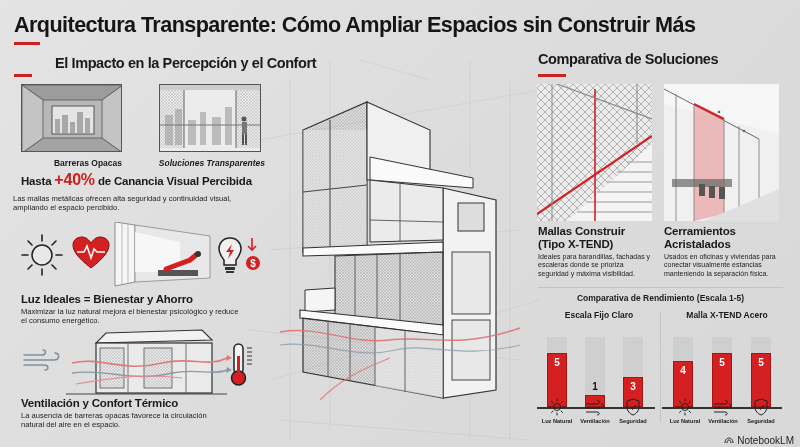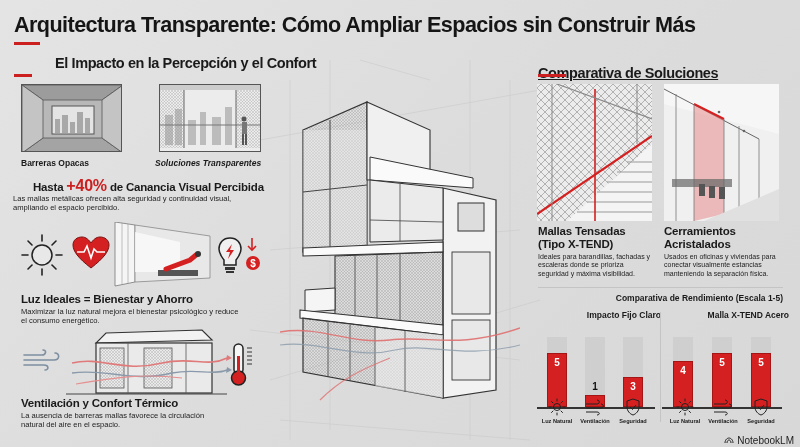--- a/index.html
+++ b/index.html
@@ -11,26 +11,26 @@
     position: relative;
   }
   .abs { position: absolute; }
   .title {
     left: 14px; top: 12px; font-size: 22.5px; font-weight: bold;
     letter-spacing: -0.6px; color: #151515; white-space: nowrap;
     transform: scaleX(0.96); transform-origin: left;
   }
   .red-bar { background: #cc1f1f; height: 3px; }
   .section-h { font-size: 14.5px; font-weight: bold; letter-spacing: -0.4px; white-space: nowrap; }
-  .caption { font-size: 8.5px; font-weight: bold; text-align: left; white-space: nowrap; }
+  .caption { font-size: 8.5px; font-weight: bold; text-align: right; white-space: nowrap; }
   .h-sub { font-size: 11.5px; font-weight: bold; letter-spacing: -0.2px; white-space: nowrap; }
   .body-t { font-size: 7.6px; line-height: 9px; color: #222; }
   .pct { color: #cc1f1f; font-size: 16px; }
   .img-frame { border: 1.5px solid #555; background: #eee; overflow: hidden; }
-  .chart-title { font-size: 8.5px; font-weight: bold; text-align: right; white-space: nowrap; }
+  .chart-title { font-size: 8.5px; font-weight: bold; text-align: center; white-space: nowrap; }
   .bar-bg { background: #cfcfcf; position: absolute; bottom: 0; width: 20px; height: 70px; }
   .bar-fg { background: #d42020; position: absolute; bottom: 0; width: 20px; border: 1px solid #a51515; }
   .bar-val { position: absolute; color: #fff; font-size: 10px; font-weight: bold; width: 20px; text-align: center; }
   .bar-val.dark { color: #111; }
   .axis { position: absolute; height: 1.5px; background: #333; }
   .cat-label { position: absolute; font-size: 5.6px; font-weight: bold; text-align: center; width: 40px; white-space: nowrap; }
   .footer { font-size: 10px; color: #222; white-space: nowrap; }
 </style>
 </head>
 <body>
@@ -96,21 +96,21 @@
       <rect x="85" y="49" width="2" height="11" fill="#555"></rect>
     <defs>
         <pattern id="mesh" width="3" height="3" patternUnits="userSpaceOnUse">
           <path d="M0,0 L3,3 M3,0 L0,3" stroke="#999" stroke-width="0.4"></path>
         </pattern>
       </defs>
   </svg>
 </div>
 <div class="abs caption" style="left:155px;top:158px;width:110px;font-style:italic;">Soluciones Transparentes</div>
 
-<div class="abs h-sub" style="left:21px;top:177px;margin-left:12px;">
+<div class="abs h-sub" style="left:21px;top:171px;">
   <span>Hasta</span>
   <span class="pct">+40%</span>
   <span>de Canancia Visual Percibida</span>
 </div>
 <div class="abs body-t" style="left:13px;top:194px;width:245px;">Las mallas metálicas ofrecen alta seguridad y continuidad visual, ampliando el espacio percibido.</div>
 
 <svg class="abs" style="left:20px;top:233px;" width="44" height="44">
   <circle cx="22" cy="22" r="10" fill="#e8e8e8" stroke="#222" stroke-width="1.5"></circle>
   <g stroke="#222" stroke-width="1.6" stroke-linecap="round">
     <line x1="22" y1="2" x2="22" y2="8"></line>
@@ -184,21 +184,21 @@
   <g stroke="#333" stroke-width="1">
       <line x1="18" y1="6" x2="23" y2="6"></line>
       <line x1="18" y1="10" x2="23" y2="10"></line>
       <line x1="18" y1="14" x2="23" y2="14"></line>
       <line x1="18" y1="18" x2="23" y2="18"></line>
       <line x1="18" y1="22" x2="23" y2="22"></line>
     </g>
 </svg>
 
 <div class="abs h-sub" style="left:21px;top:397px;">Ventilación y Confort Térmico</div>
-<div class="abs body-t" style="left:21px;top:411px;width:200px;">La ausencia de barreras mallas favorece la circulación natural del aire en el espacio.</div>
+<div class="abs body-t" style="left:21px;top:411px;width:200px;">La ausencia de barreras opacas favorece la circulación natural del aire en el espacio.</div>
 
 <svg class="abs" style="left:280px;top:60px;" width="240" height="387">
   <defs>
     <pattern id="bmesh" width="3" height="3" patternUnits="userSpaceOnUse">
         <path d="M0,0 L3,3 M3,0 L0,3" stroke="#999" stroke-width="0.35"></path>
       </pattern>
   </defs>
 
   <polygon points="163,128 216,140 216,330 163,338" fill="#f2f2f2" stroke="#333" stroke-width="1.2"></polygon>
   <rect x="178" y="143" width="26" height="28" fill="#ddd" stroke="#333" stroke-width="1"></rect>
@@ -230,21 +230,21 @@
   <line x1="48" y1="262" x2="48" y2="317" stroke="#444" stroke-width="0.8"></line>
   <line x1="70" y1="265" x2="70" y2="321" stroke="#444" stroke-width="0.8"></line>
   <line x1="95" y1="268" x2="95" y2="326" stroke="#444" stroke-width="0.8"></line>
   <line x1="125" y1="271" x2="125" y2="332" stroke="#444" stroke-width="0.8"></line>
 
   <path d="M0,272 C40,265 70,285 110,280 C150,275 175,290 240,268" fill="none" stroke="#e07070" stroke-width="1.4" opacity="0.9"></path>
   <path d="M0,285 C40,280 75,300 115,290 C150,282 180,300 240,285" fill="none" stroke="#8a9aaa" stroke-width="1.2" opacity="0.8"></path>
   <path d="M40,340 C60,320 80,310 110,298" fill="none" stroke="#e07070" stroke-width="1.2" opacity="0.8"></path>
 </svg>
 
-<div class="abs section-h" style="left:538px;top:65px;text-decoration:underline;">Comparativa de Soluciones</div>
+<div class="abs section-h" style="left:538px;top:51px;">Comparativa de Soluciones</div>
 <div class="abs red-bar" style="left:538px;top:74px;width:28px;"></div>
 
 <div class="abs" style="left:537px;top:84px;width:115px;height:137px;background:#ececec;overflow:hidden;">
   <svg width="115" height="137">
     <defs>
         <pattern id="chain" width="8" height="8" patternUnits="userSpaceOnUse">
           <path d="M0,4 L4,0 L8,4 L4,8 Z" fill="none" stroke="#999" stroke-width="0.7"></path>
         </pattern>
       </defs>
     <rect width="115" height="137" fill="url(#chain)"></rect>
@@ -284,36 +284,36 @@
         <rect x="45" y="102" width="6" height="12"></rect>
         <rect x="55" y="103" width="6" height="12"></rect>
       </g>
     <polygon points="40,137 115,105 115,137" fill="#e0e0e0"></polygon>
     <circle cx="55" cy="28" r="1.3" fill="#666"></circle>
       <circle cx="80" cy="47" r="1.3" fill="#666"></circle>
   </svg>
 </div>
 
 <div class="abs h-sub" style="left:538px;top:225px;line-height:13px;">
-  <div>Mallas Tensadas</div>
+  <div>Mallas Construir</div>
   <div>(Tipo X-TEND)</div>
 </div>
 <div class="abs body-t" style="left:538px;top:253px;width:118px;font-size:7px;line-height:8.3px;">Ideales para barandillas, fachadas y escaleras donde se prioriza seguridad y máxima visibilidad.</div>
 
 <div class="abs h-sub" style="left:664px;top:225px;line-height:13px;">
   <div>Cerramientos</div>
   <div>Acristalados</div>
 </div>
 <div class="abs body-t" style="left:664px;top:253px;width:125px;font-size:7px;line-height:8.3px;">Usados en oficinas y viviendas para conectar visualmente estancias manteniendo la separación física.</div>
 
 <div class="abs" style="left:538px;top:287px;width:245px;height:1px;background:#c4c4c4;"></div>
 <div class="abs chart-title" style="left:538px;top:293px;width:245px;">Comparativa de Rendimiento (Escala 1-5)</div>
 
 <div class="abs" style="left:537px;top:305px;width:124px;height:120px;">
-  <div class="chart-title" style="position:absolute;left:0;top:5px;width:124px;">Impacto Fijo Claro</div>
+  <div class="chart-title" style="position:absolute;left:0;top:5px;width:124px;">Escala Fijo Claro</div>
   <div style="position:absolute;left:0;top:32px;width:124px;height:70px;">
     <div class="bar-bg" style="left:10px;"></div>
     <div class="bar-fg" style="left:10px;height:54px;"></div>
     <div class="bar-val" style="left:10px;top:20px;">5</div>
     <div class="bar-bg" style="left:48px;"></div>
     <div class="bar-fg" style="left:48px;height:12px;"></div>
     <div class="bar-val dark" style="left:48px;top:44px;">1</div>
     <div class="bar-bg" style="left:86px;"></div>
     <div class="bar-fg" style="left:86px;height:30px;"></div>
     <div class="bar-val" style="left:86px;top:44px;">3</div>

